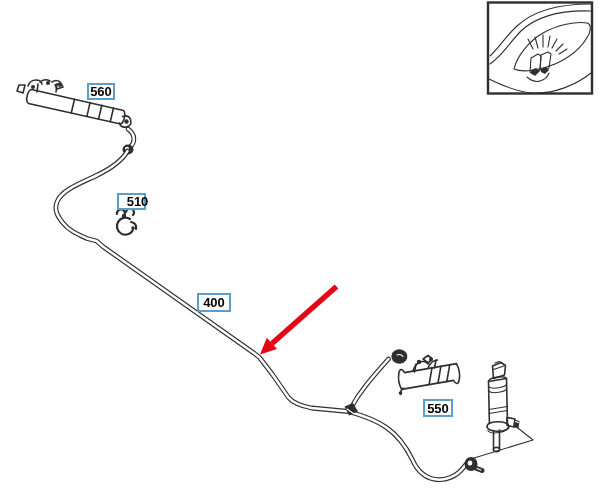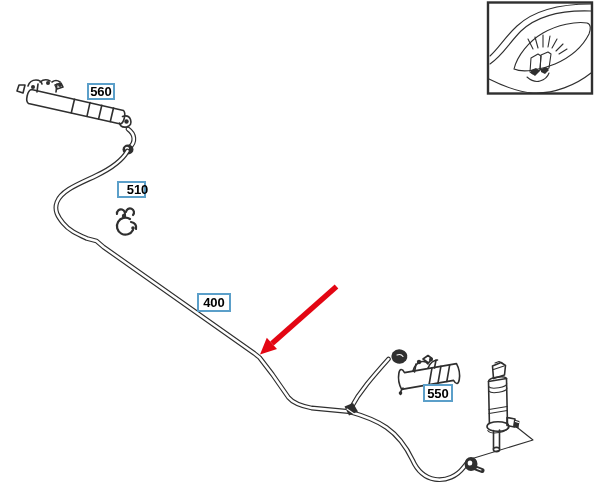--- a/index.html
+++ b/index.html
@@ -39,23 +39,23 @@
     box-sizing: border-box;
     display: flex; align-items: center; justify-content: center;
     background: #ffffff;
     border: 2px solid var(--callout-border, #5b9fc9);
     color: var(--callout-text, #000);
     font-weight: bold; font-size: 13px; line-height: 1;
     cursor: pointer;
     user-select: none;
   }
   .callout-560 { left: 87px;  top: 83px;  width: 28px; height: 17px; }
-  .callout-510 { left: 117px; top: 181px; width: 29px; height: 17px; padding-left: 12px; }
+  .callout-510 { left: 117px; top: 193px; width: 29px; height: 17px; padding-left: 12px; }
   .callout-500 { left: 197px; top: 293px; width: 34px; height: 19px; }
-  .callout-550 { left: 423px; top: 384px; width: 30px; height: 18px; }
+  .callout-550 { left: 423px; top: 399px; width: 30px; height: 18px; }
 </style>
 </head>
 <body>
 
 <div class="stage">
 
   <svg width="600" height="502" viewBox="0 0 600 502">
 
     <g>
       <rect class="inset-frame" x="488" y="2.5" width="104" height="91"></rect>

